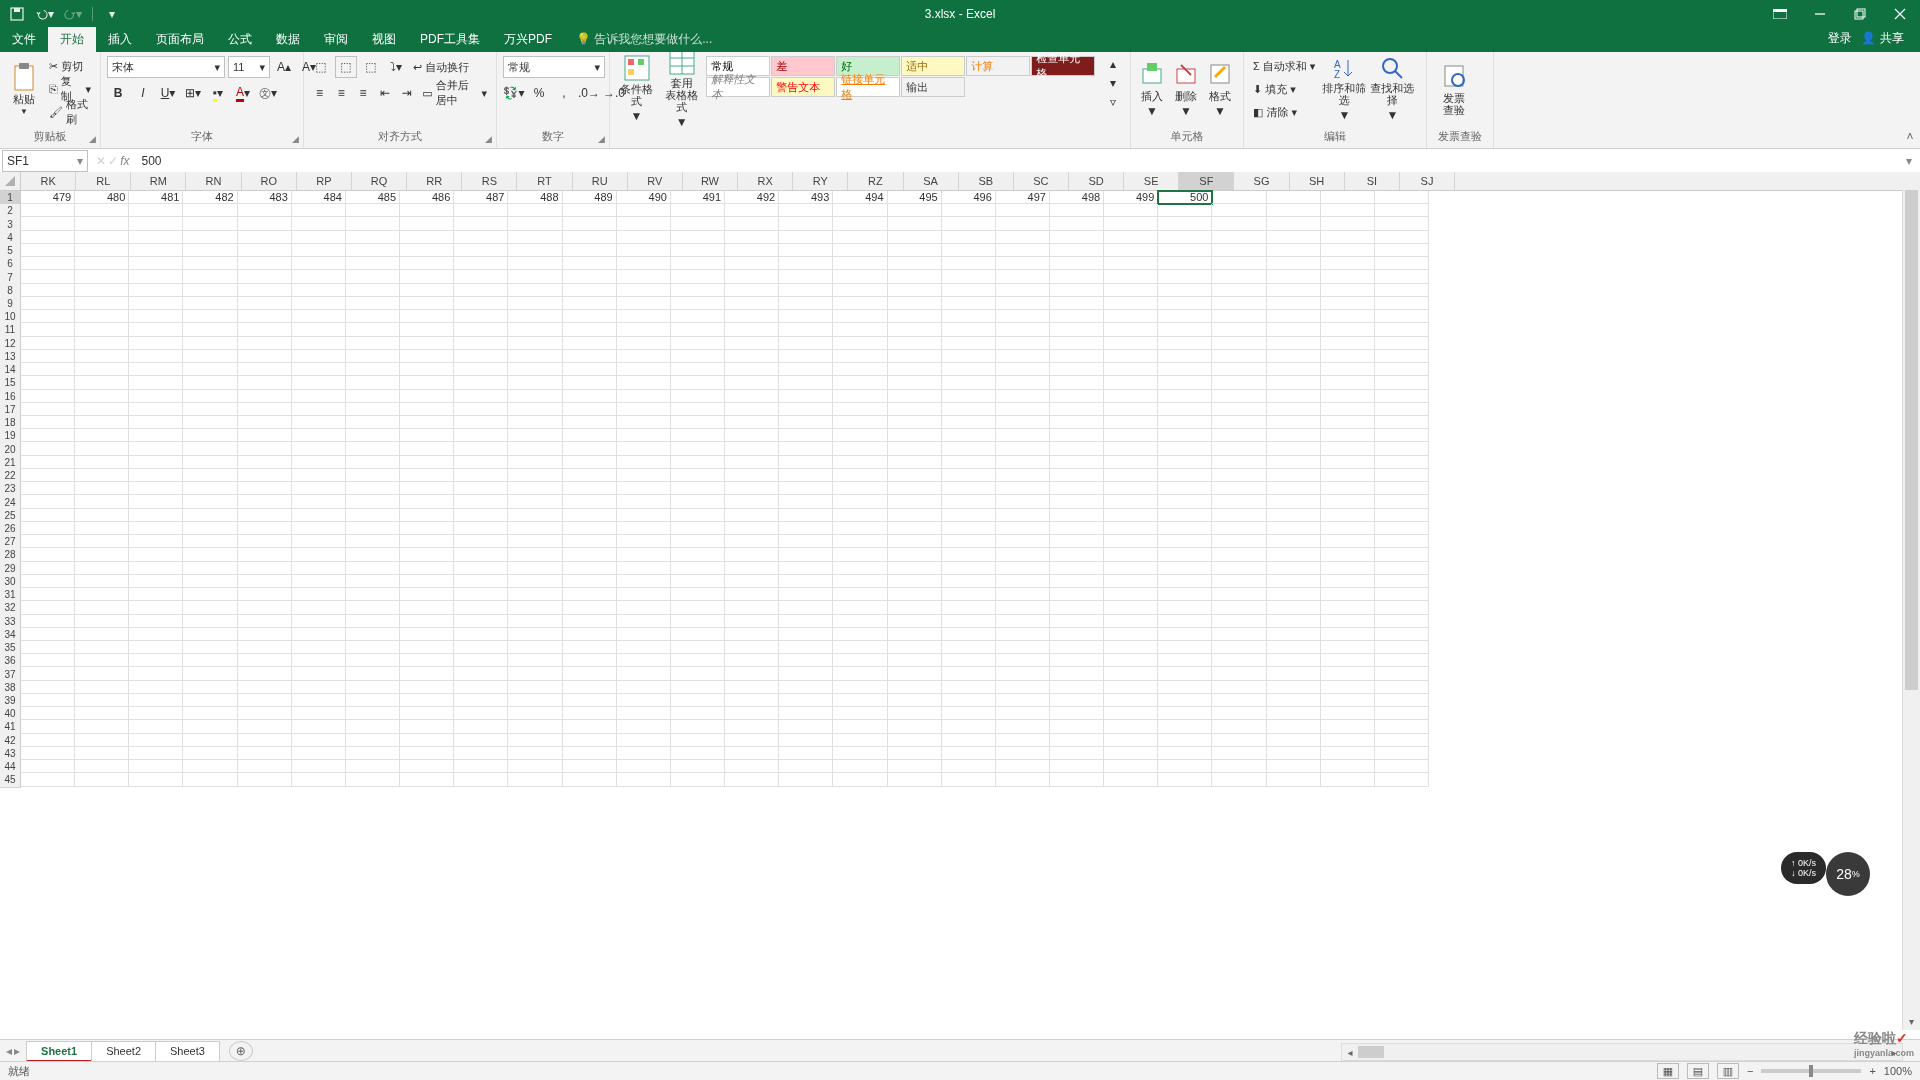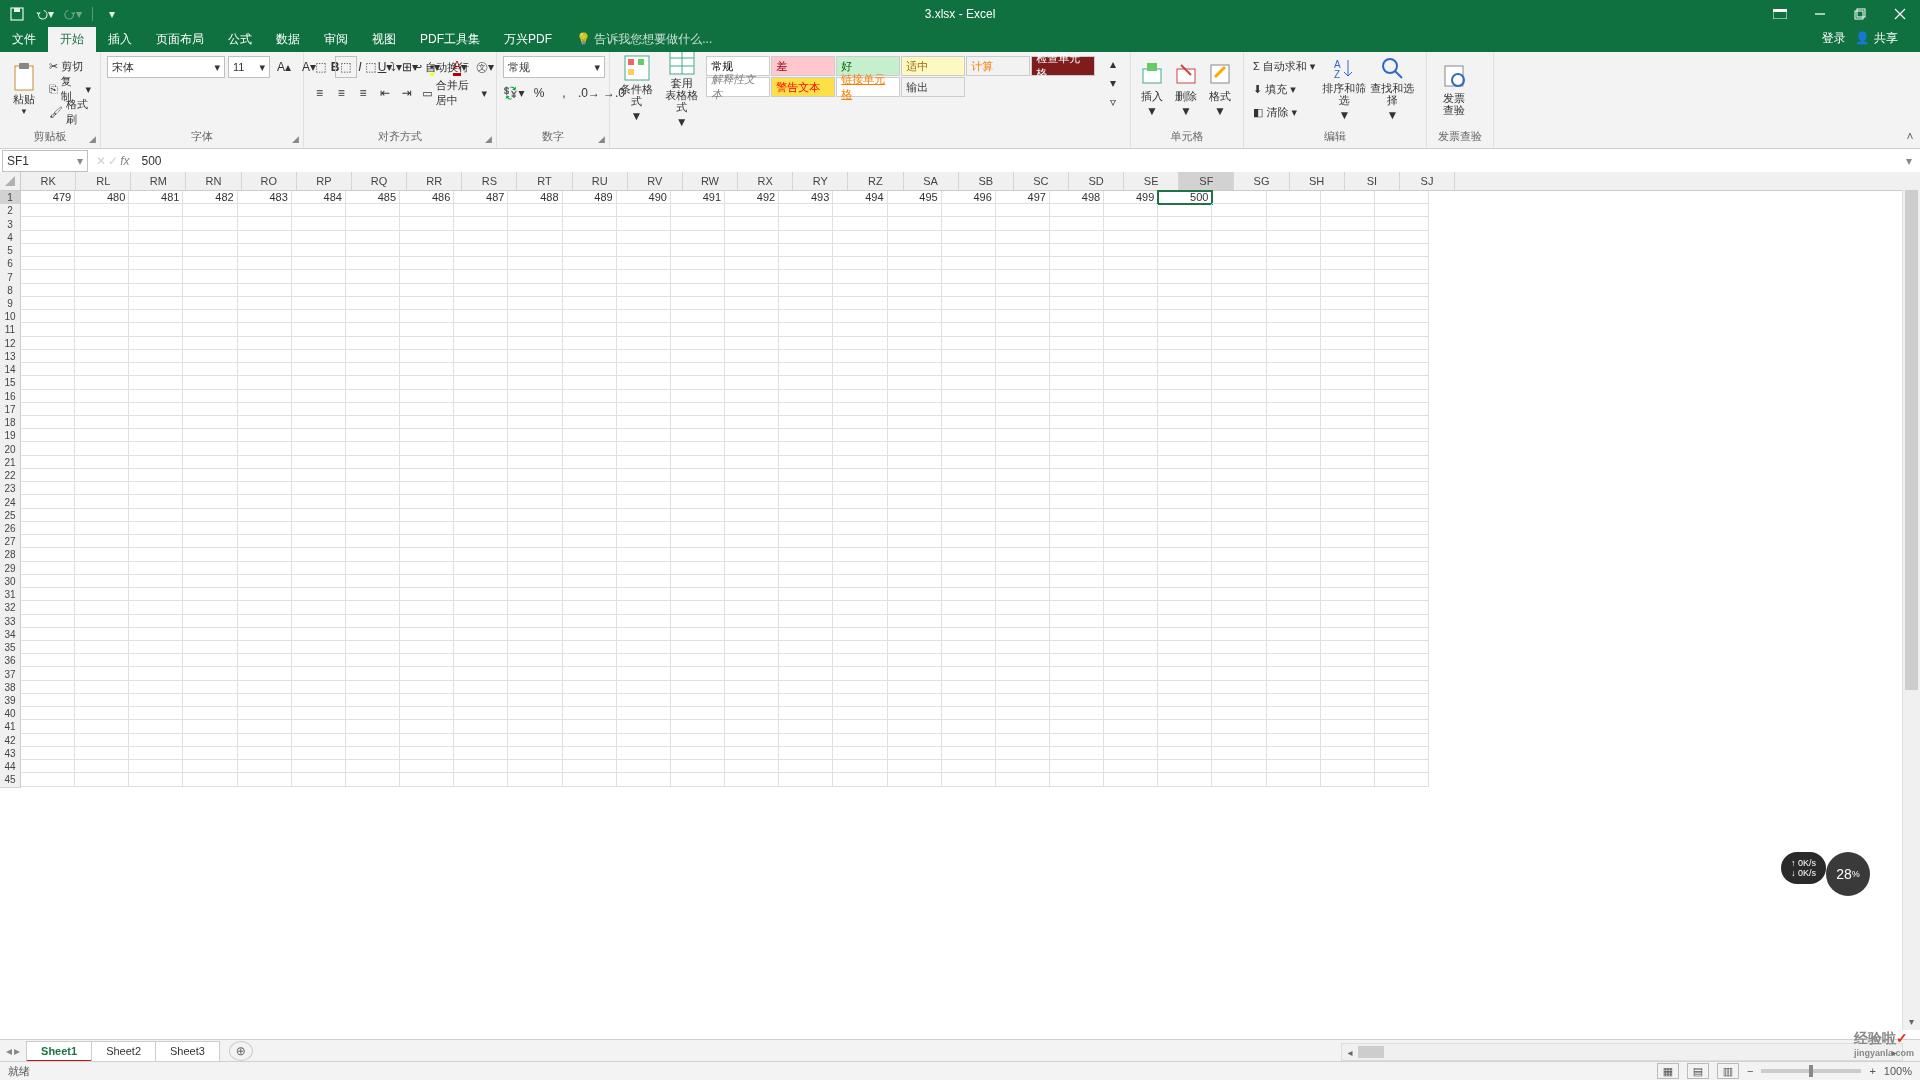--- a/index.html
+++ b/index.html
@@ -6,21 +6,21 @@
 .titlebar{height:28px;background:#0f7040;display:flex;align-items:center;color:#fff;position:relative}
 .qat{display:flex;align-items:center;gap:10px;padding-left:8px}
 .qat .qbtn{width:18px;height:18px;display:flex;align-items:center;justify-content:center;opacity:.9}
 .qat .sep{width:1px;height:14px;background:rgba(255,255,255,.3)}
 .title{position:absolute;left:0;right:0;text-align:center;font-size:12px;pointer-events:none}
 .wincontrols{position:absolute;right:0;top:0;display:flex;align-items:center;height:28px}
 .wincontrols .wc{width:40px;height:28px;display:flex;align-items:center;justify-content:center}
 .tabs{height:24px;background:#0f7040;display:flex;align-items:flex-end;color:#fff;position:relative}
 .tab{padding:4px 12px;font-size:12px;cursor:pointer}
 .tab.active{background:#f3f3f3;color:#217346}
-.tabs .right{position:absolute;right:22px;top:2px;display:flex;gap:10px;align-items:center}
+.tabs .right{position:absolute;right:16px;top:2px;display:flex;gap:10px;align-items:center}
 .ribbon{height:96px;background:#f3f3f3;border-bottom:1px solid #d0d0d0;display:flex}
 .group{border-right:1px solid #e0e0e0;padding:4px 6px 2px 6px;display:flex;flex-direction:column;justify-content:space-between}
 .group .body{display:flex;gap:4px;align-items:flex-start}
 .group .label{text-align:center;font-size:11px;color:#666;padding-bottom:2px;position:relative}
 .group .label .dl{position:absolute;right:-2px;bottom:2px;font-size:9px;color:#888}
 .bigbtn{display:flex;flex-direction:column;align-items:center;justify-content:center;width:42px;height:66px;gap:2px}
 .bigbtn .ic{width:28px;height:28px;display:flex;align-items:center;justify-content:center}
 .bigbtn .lbl{font-size:11px;text-align:center;line-height:12px}
 .col{display:flex;flex-direction:column;gap:3px}
 .smbtn{height:20px;display:flex;align-items:center;gap:3px;padding:0 3px;font-size:11px}
@@ -161,21 +161,21 @@
         <div class="smbtn">
             <span>🖌</span>
             <span>格式刷</span>
           </div>
       </div>
     </div>
     <div class="label"><span>剪贴板</span><span class="dl">◢</span></div>
   </div>
 
   <div class="group" style="width:190px">
-    <div class="body" style="flex-direction:row;gap:4px;width:100%">
+    <div class="body" style="flex-direction:column;gap:4px;width:100%">
       <div class="row">
         <div class="combo" style="width:108px">
             <span>宋体</span>
             <span>▾</span>
           </div>
         <div class="combo" style="width:32px">
             <span>11</span>
             <span>▾</span>
           </div>
         <span class="iconbtn">A▴</span>
@@ -259,21 +259,21 @@
           </span><span class="lbl" style="white-space:pre-line">套用
 表格格式</span>▼</div>
       <div class="stylesGal" id="stylegal">
           <div class="stylecell" style="background: rgb(255, 255, 255); color: rgb(0, 0, 0);">常规</div>
           <div class="stylecell" style="background: rgb(255, 199, 206); color: rgb(156, 0, 6);">差</div>
           <div class="stylecell" style="background: rgb(198, 239, 206); color: rgb(0, 97, 0);">好</div>
           <div class="stylecell" style="background: #fef9c3; color: rgb(156, 101, 0);">适中</div>
           <div class="stylecell" style="background: rgb(242, 242, 242); color: rgb(250, 125, 0);">计算</div>
           <div class="stylecell" style="background: #7f1d1d; color: rgb(255, 255, 255); font-family: Liberation Mono, monospace;">检查单元格</div>
           <div class="stylecell" style="background: rgb(255, 255, 255); color: rgb(127, 127, 127); font-style: italic;">解释性文本</div>
-          <div class="stylecell" style="background: #fde047; color: rgb(255, 0, 0);">警告文本</div>
+          <div class="stylecell" style="background: #fef9c3; color: rgb(255, 0, 0);">警告文本</div>
           <div class="stylecell" style="background: rgb(255, 255, 255); color: rgb(250, 125, 0); text-decoration: underline;">链接单元格</div>
           <div class="stylecell" style="background: rgb(242, 242, 242); color: rgb(63, 63, 63);">输出</div>
         </div>
       <div class="col" style="justify-content:space-around;height:44px">
         <span class="iconbtn">▴</span>
         <span class="iconbtn">▾</span>
         <span class="iconbtn">▿</span>
       </div>
     </div>
   </div>

